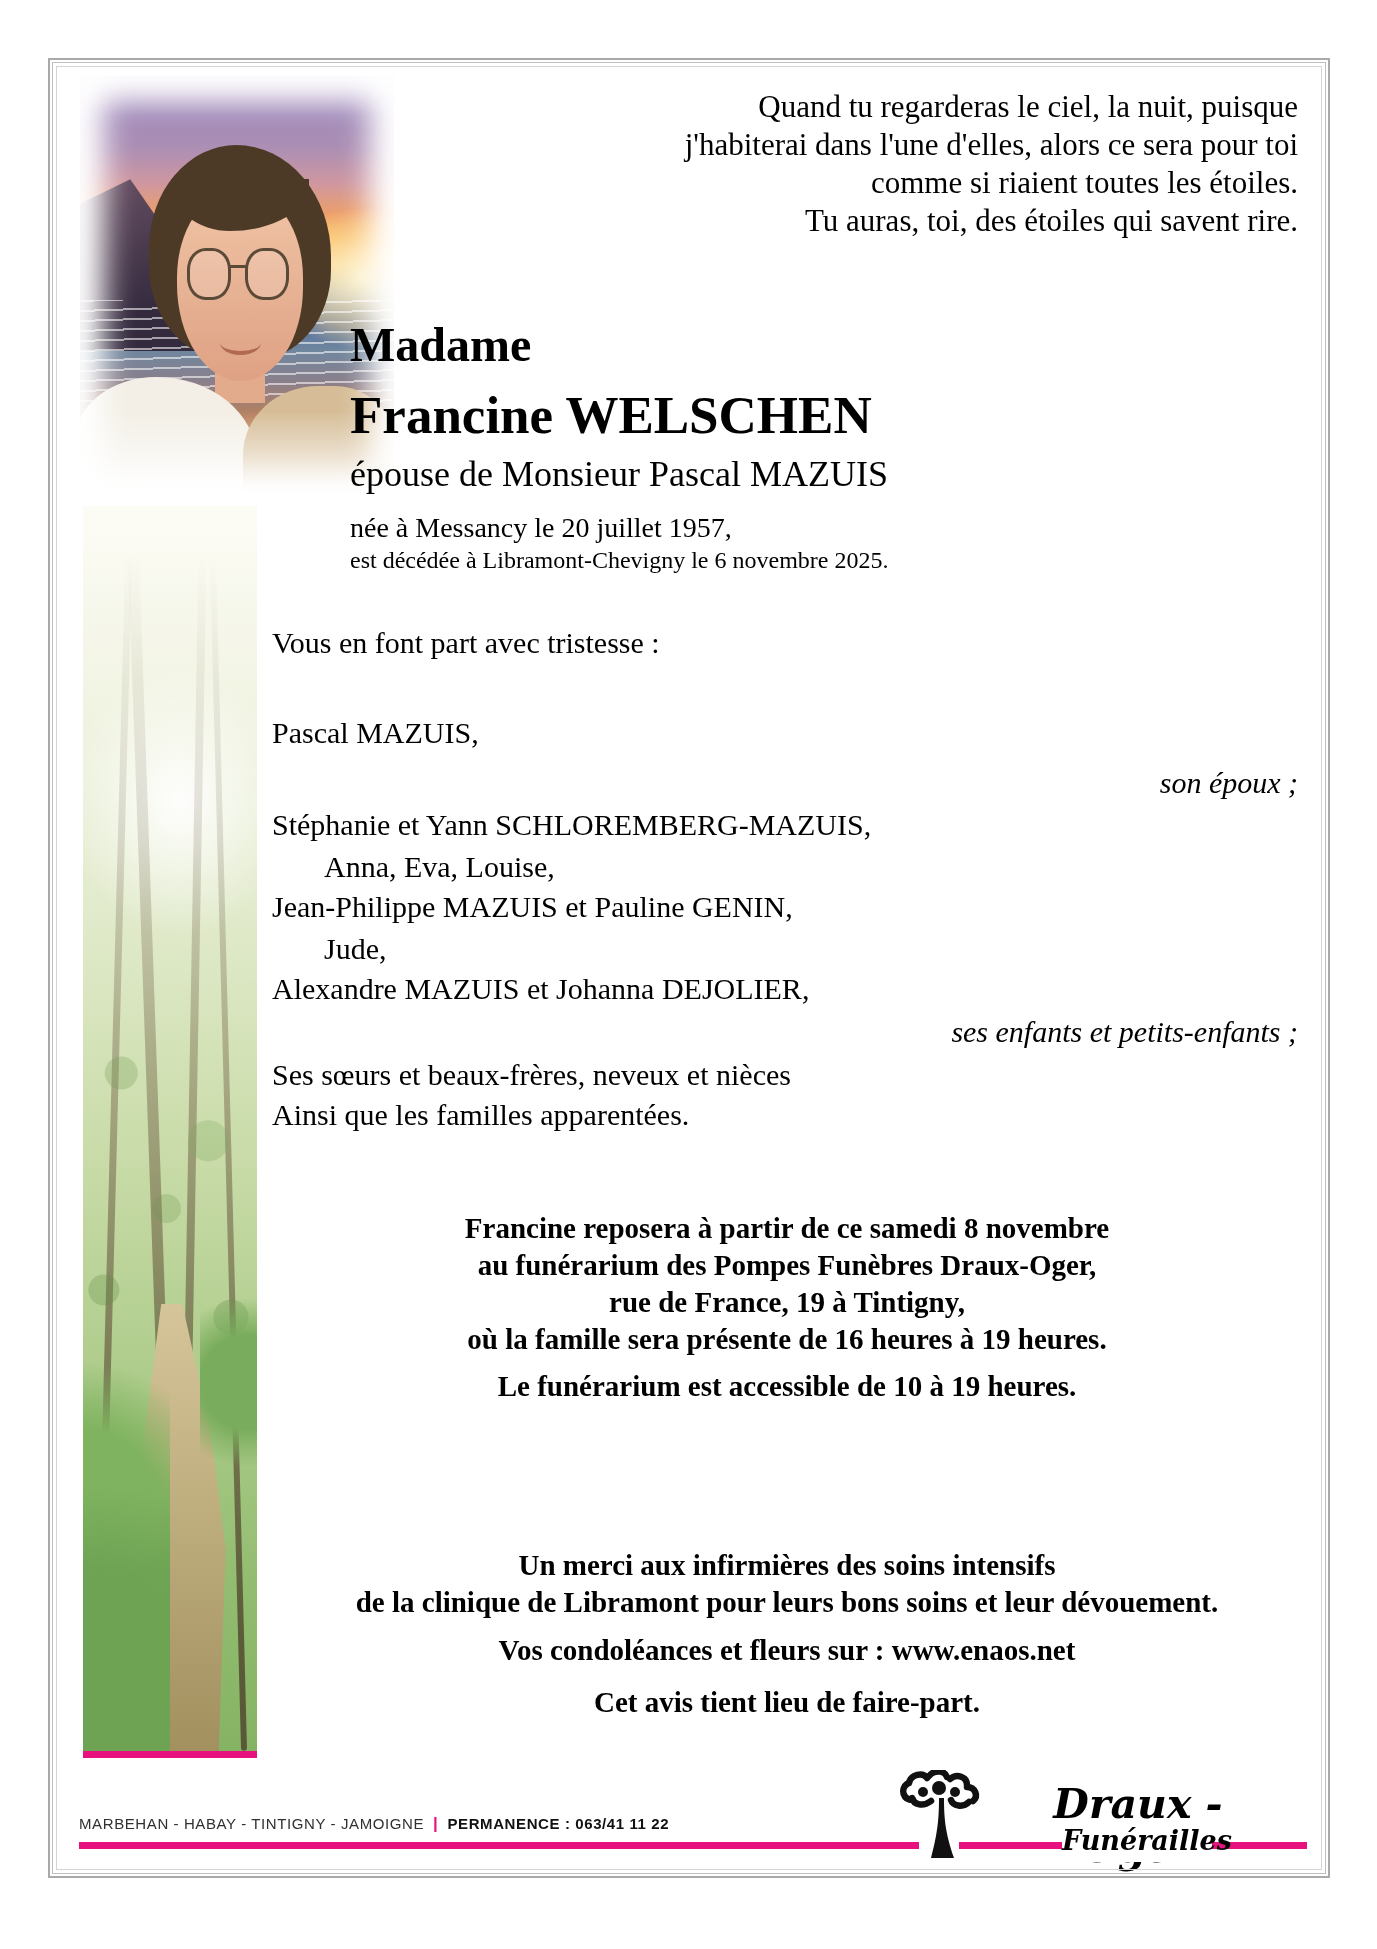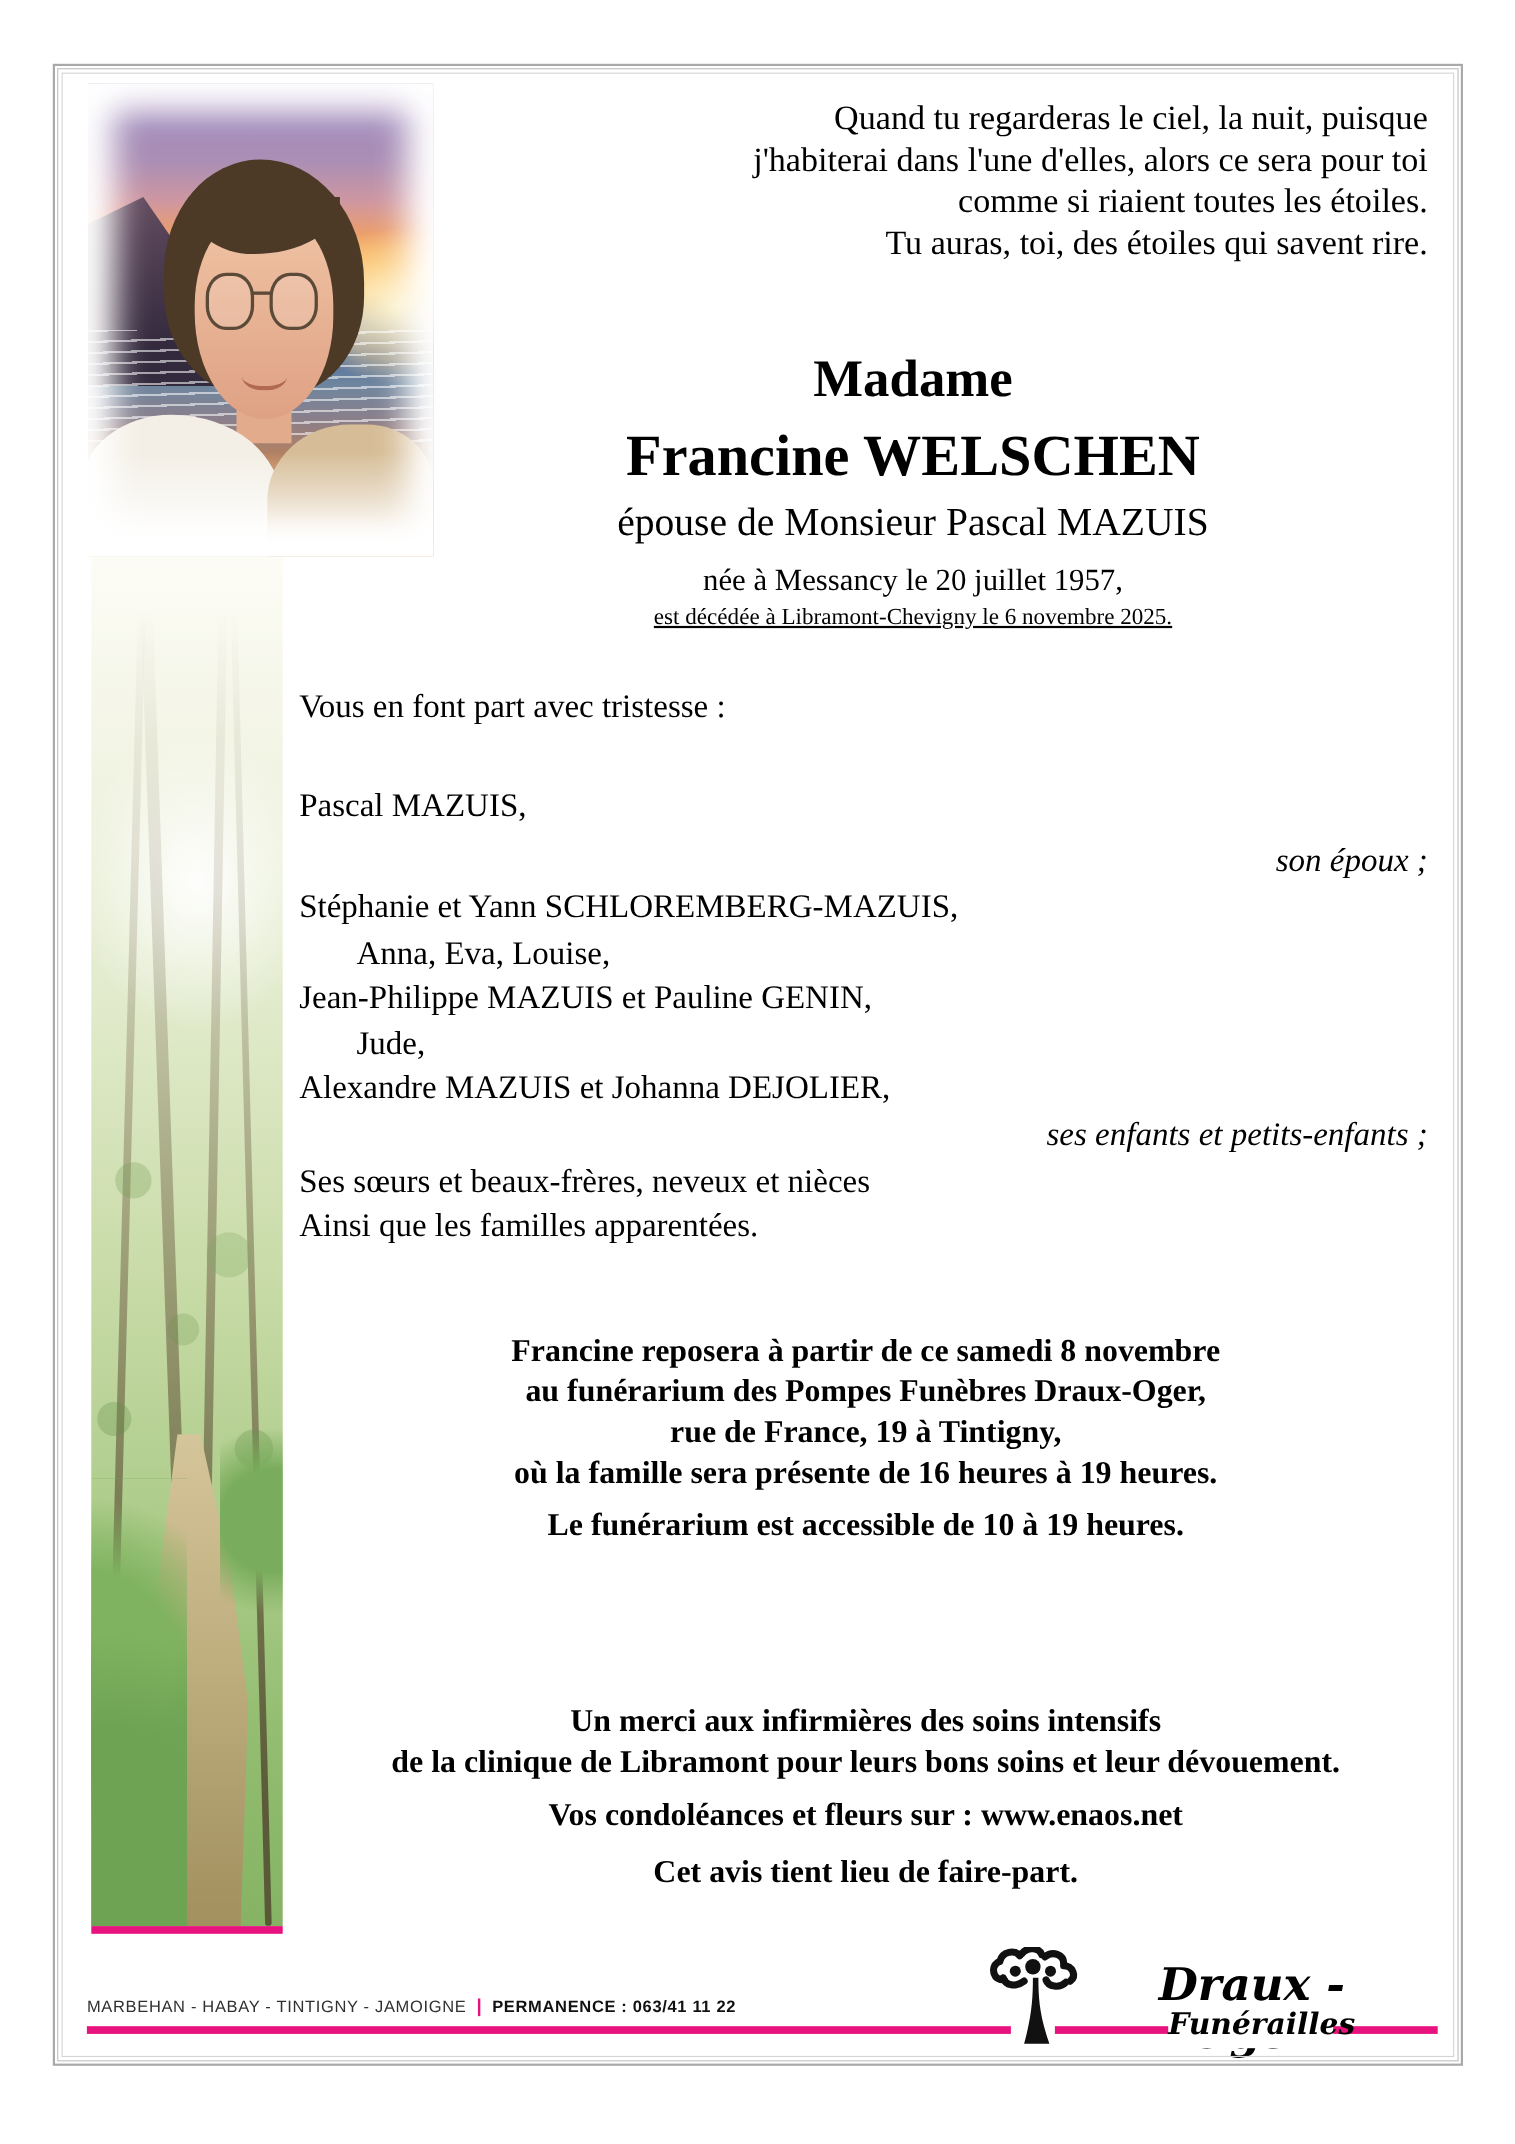--- a/index.html
+++ b/index.html
@@ -66,26 +66,26 @@
   .f-bush-l{position:absolute;left:-10%;bottom:-2%;width:60%;height:32%;background-image:
     radial-gradient(circle at 30% 80%,#6ea354 0 34%,rgba(0,0,0,0) 58%),
     radial-gradient(circle at 12% 38%,#7fb35f 0 28%,rgba(0,0,0,0) 52%),
     radial-gradient(circle at 48% 50%,#5f9b4a 0 24%,rgba(0,0,0,0) 48%);}
   .f-bush-r{position:absolute;right:-12%;bottom:20%;width:45%;height:18%;background-image:
     radial-gradient(circle at 60% 60%,#79ac5c 0 30%,rgba(0,0,0,0) 55%);}
 
   
   .quote{position:absolute;top:28px;right:30px;width:780px;text-align:right;
     font-size:31px;line-height:38px;z-index:10;}
-  .title{position:absolute;left:300px;width:960px;top:258px;text-align:center;z-index:10;}
+  .title{position:absolute;left:300px;width:960px;top:258px;z-index:10;}
   .t-madame{font-size:48px;font-weight:bold;line-height:54px;}
   .t-name{font-size:53px;font-weight:bold;line-height:58px;margin-top:14px;}
   .t-epouse{font-size:36px;line-height:40px;margin-top:10px;}
   .t-birth{font-size:28px;line-height:32px;margin-top:18px;}
-  .t-death{font-size:21px;line-height:32px;text-decoration:underline;}
+  .t-death{font-size:24px;line-height:32px;}
   .intro{position:absolute;left:222px;top:566px;font-size:30px;z-index:10;}
   .m{position:absolute;left:222px;right:30px;font-size:30px;line-height:34px;z-index:10;}
   .m.r{text-align:right;font-style:italic;}
   .m.i{padding-left:52px;}
   .d{position:absolute;left:212px;width:1050px;text-align:center;font-weight:bold;
     font-size:29px;line-height:37px;z-index:10;}
 
   
   .footer-locations{position:absolute;left:29px;top:1754px;z-index:10;
     font-family:"Liberation Sans",sans-serif;font-size:15px;letter-spacing:.6px;color:#303030;}

